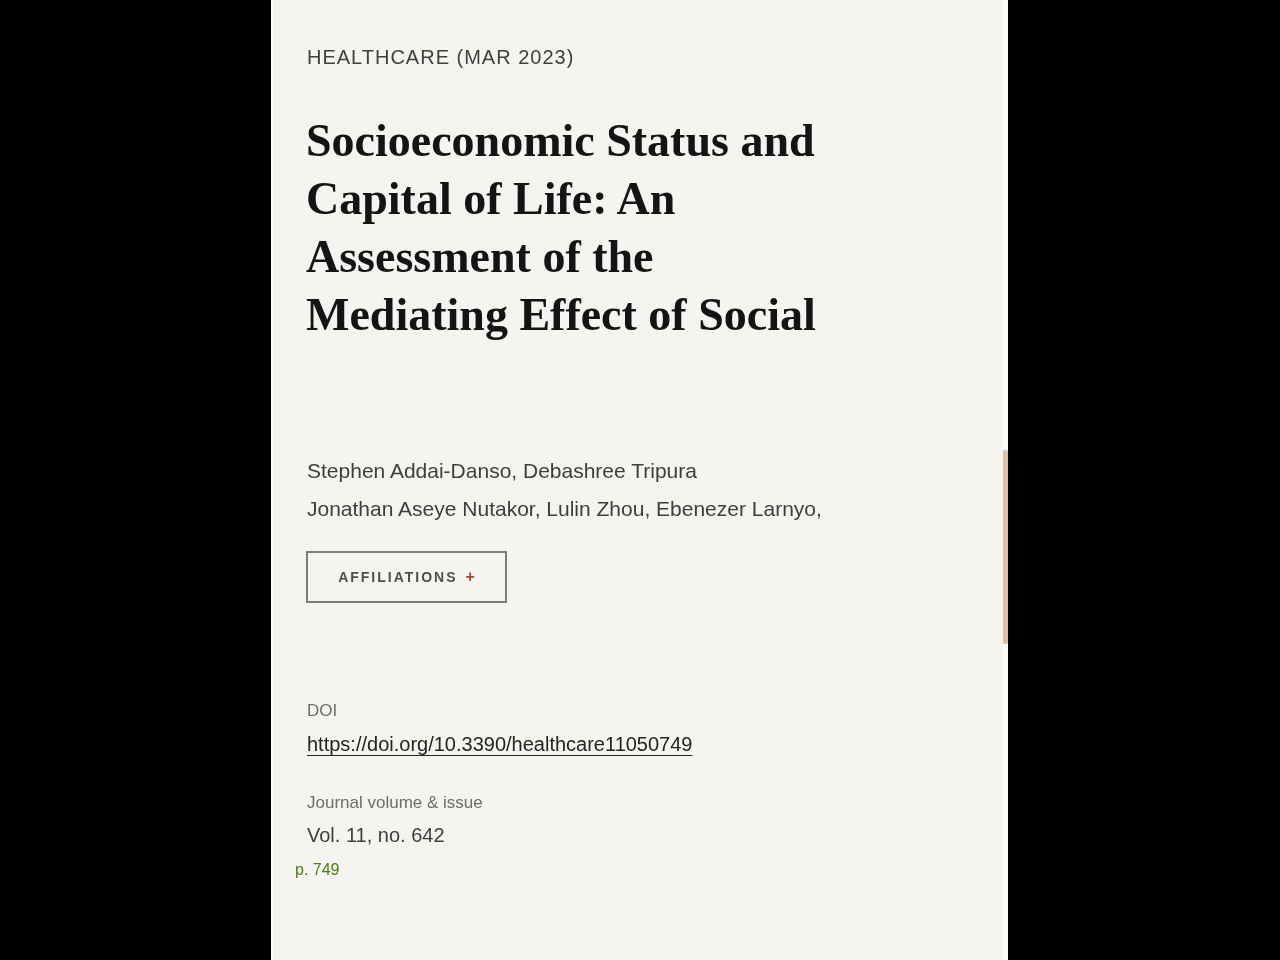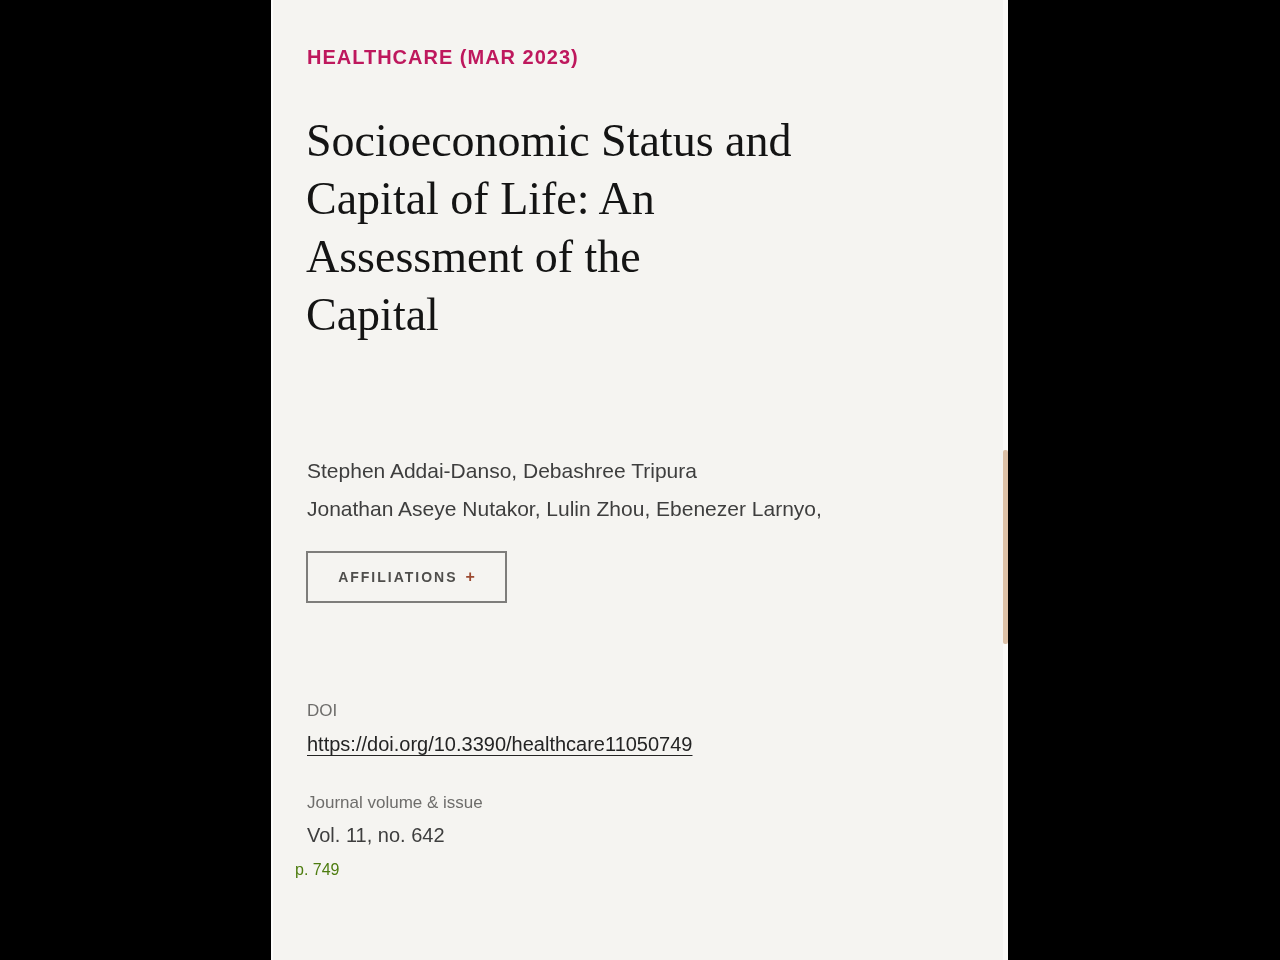--- a/index.html
+++ b/index.html
@@ -31,30 +31,30 @@
     left: 1003px; top: 450px;
     width: 5px; height: 194px;
     background: #dcc0a6;
     border-radius: 2px;
   }
 
   .journal-label {
     position: absolute;
     left: 34px; top: 46px;
     font-size: 20px;
-    font-weight: 700;
+    font-weight: 400;
     letter-spacing: 1px;
-    color: #be185d;
+    color: #404040;
   }
 
   .article-title {
     position: absolute;
     left: 33px; top: 112px;
     font-family: "Liberation Serif", "DejaVu Serif", serif;
-    font-weight: 400;
+    font-weight: 700;
     font-size: 46px;
     line-height: 58px;
     color: #141414;
     letter-spacing: 0px;
   }
 
   .authors {
     position: absolute;
     left: 34px; top: 452px;
     font-size: 21px;
@@ -130,21 +130,21 @@
 <div class="stage">
 
   <div class="content-panel">
 
     <div class="journal-label">HEALTHCARE (MAR 2023)</div>
 
     <h1 class="article-title">
       <div>Socioeconomic Status and</div>
       <div>Capital of Life: An</div>
       <div>Assessment of the</div>
-      <div>Capital</div>
+      <div>Mediating Effect of Social</div>
     </h1>
 
     <div class="authors">
       <div>Stephen Addai-Danso, Debashree Tripura</div>
       <div>Jonathan Aseye Nutakor, Lulin Zhou, Ebenezer Larnyo,</div>
     </div>
 
     <button class="affiliations-button">
       <span class="btn-label">AFFILIATIONS</span>
       <span class="plus-icon">+</span>

